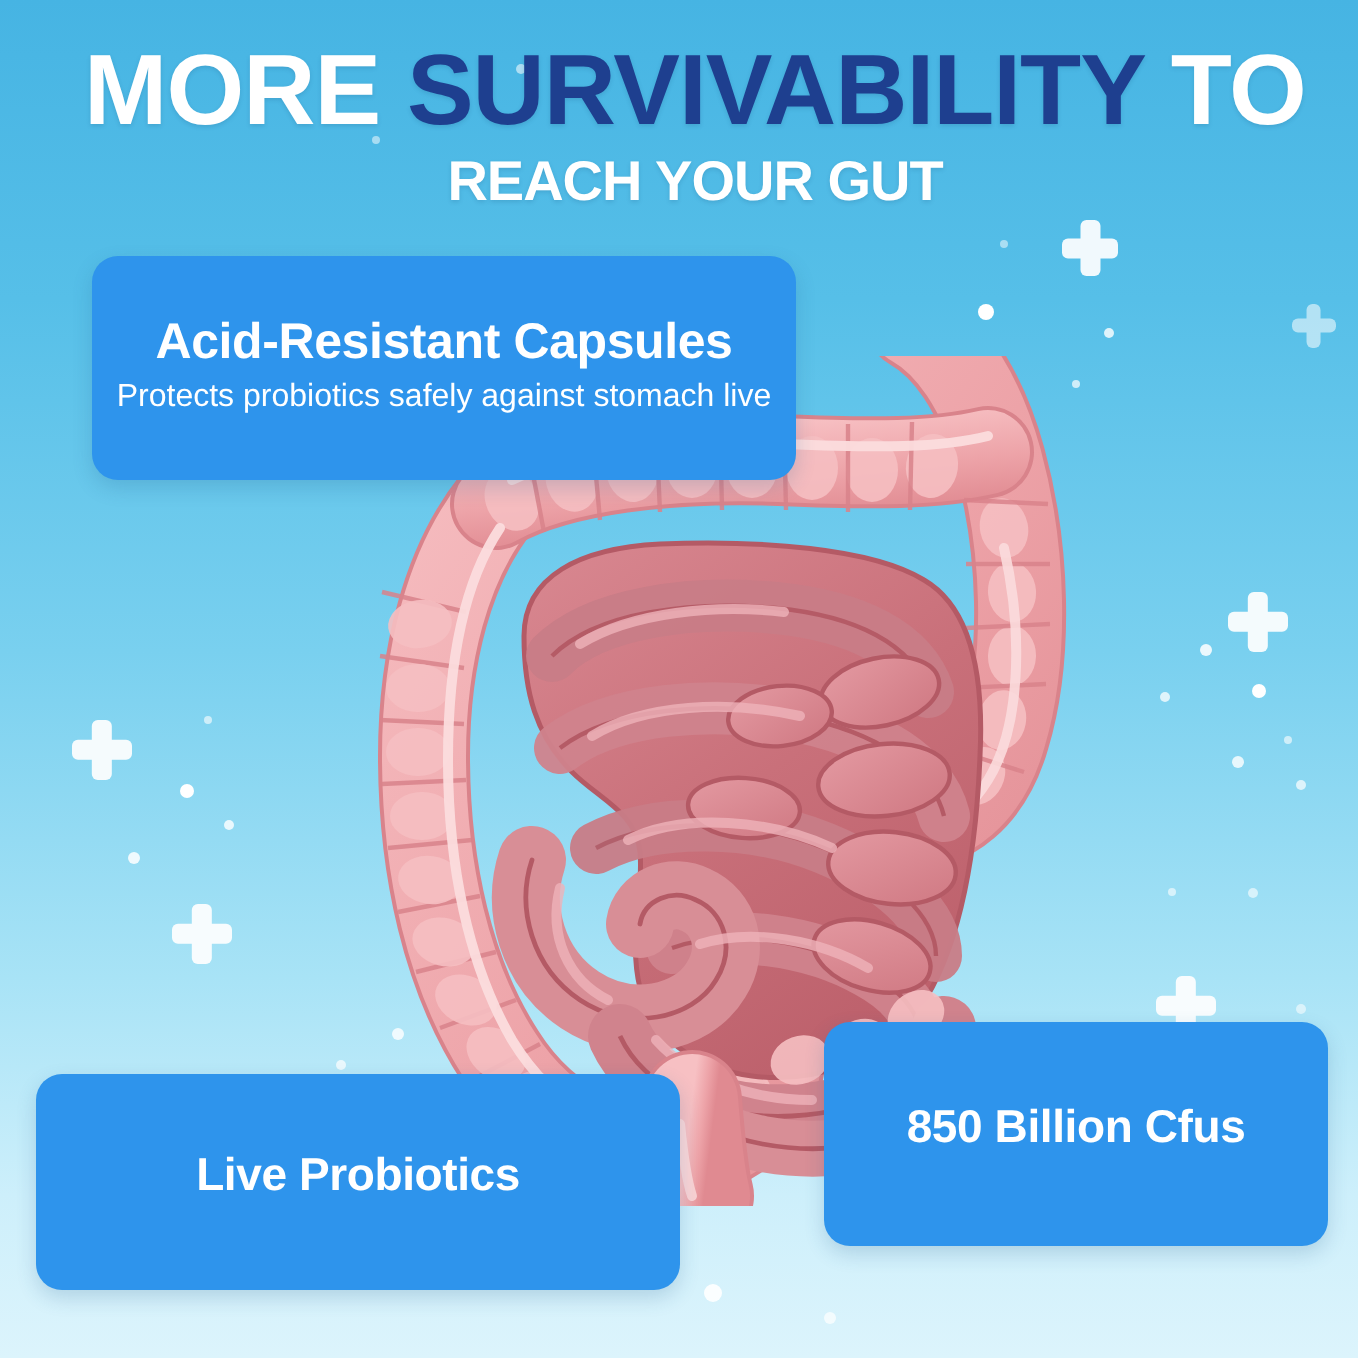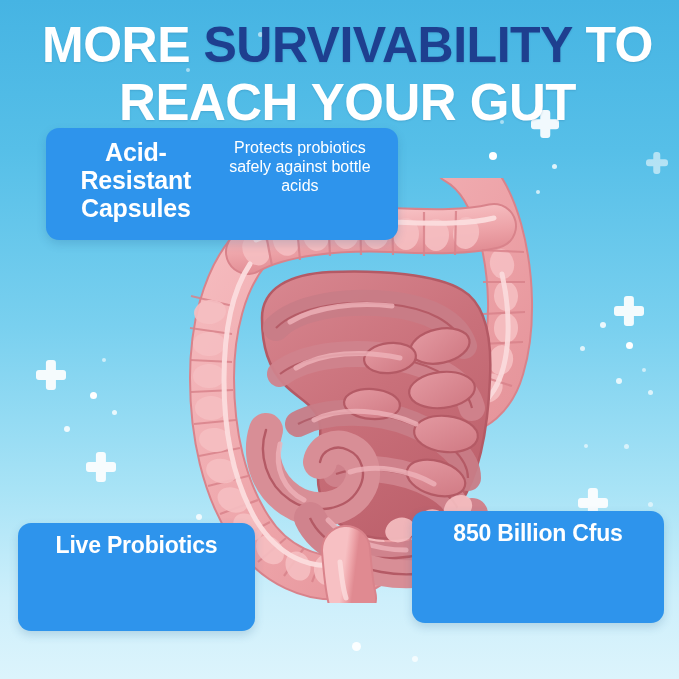--- a/index.html
+++ b/index.html
@@ -38,47 +38,47 @@
     z-index:6;
   }
   .headline .line{
     display:block;
     font-weight:bold;
     font-stretch:condensed;
     letter-spacing:-0.5px;
     text-shadow:0 1px 2px rgba(20,80,120,.18);
   }
   .headline .l1{font-size:50px;}
-  .headline .l2{font-size:51px;margin-top:6px;}
+  .headline .l2{font-size:28px;margin-top:6px;}
   .w-white{color:#ffffff;}
   .w-navy{color:#1e3f8f;}
 
   
   .card{
     position:absolute;
     background:#2e94ec;
     border-radius:13px;
     box-shadow:0 4px 10px rgba(30,90,140,.20);
     color:#ffffff;
     text-align:center;
     z-index:7;
     box-sizing:border-box;
     padding:10px 12px 12px 12px;
-    display:flex;justify-content:center;
+    display:flex;flex-direction:column;justify-content:center;
   }
   .card .c-title{
     font-size:23px;font-weight:bold;line-height:1.12;margin-bottom:4px;
     letter-spacing:-0.2px;
   }
   .card .c-body{
     font-size:16px;line-height:1.2;font-weight:normal;
   }
   #card-acid{left:46px;top:128px;width:352px;height:112px;}
   #card-acid .c-title{font-size:25px;}
-  #card-live{left:18px;top:523px;width:237px;height:108px;}
+  #card-live{left:18px;top:537px;width:322px;height:108px;}
   #card-cfu{left:412px;top:511px;width:252px;height:112px;}
   #card-cfu .c-body{font-size:17px;}
 
   
   #gut{position:absolute;left:150px;top:178px;width:400px;height:425px;z-index:5;}
 </style>
 </head>
 <body>
 
 <div id="poster">
@@ -329,21 +329,21 @@
 
     <g fill="#f6bfc2" opacity=".9">
       <ellipse cx="250" cy="352" rx="15" ry="12" transform="rotate(-20 250 352)"></ellipse>
       <ellipse cx="280" cy="344" rx="15" ry="12" transform="rotate(-26 280 344)"></ellipse>
       <ellipse cx="308" cy="330" rx="15" ry="12" transform="rotate(-34 308 330)"></ellipse>
     </g>
   </svg>
 
   <div class="card" id="card-acid">
     <div class="c-title">Acid-Resistant Capsules</div>
-    <div class="c-body">Protects probiotics safely against bottle acids</div>
+    <div class="c-body">Protects probiotics safely against stomach live</div>
   </div>
 
   <div class="card" id="card-live">
     <div class="c-title">Live Probiotics</div>
   </div>
 
   <div class="card" id="card-cfu">
     <div class="c-title">850 Billion Cfus</div>
   </div>
 

